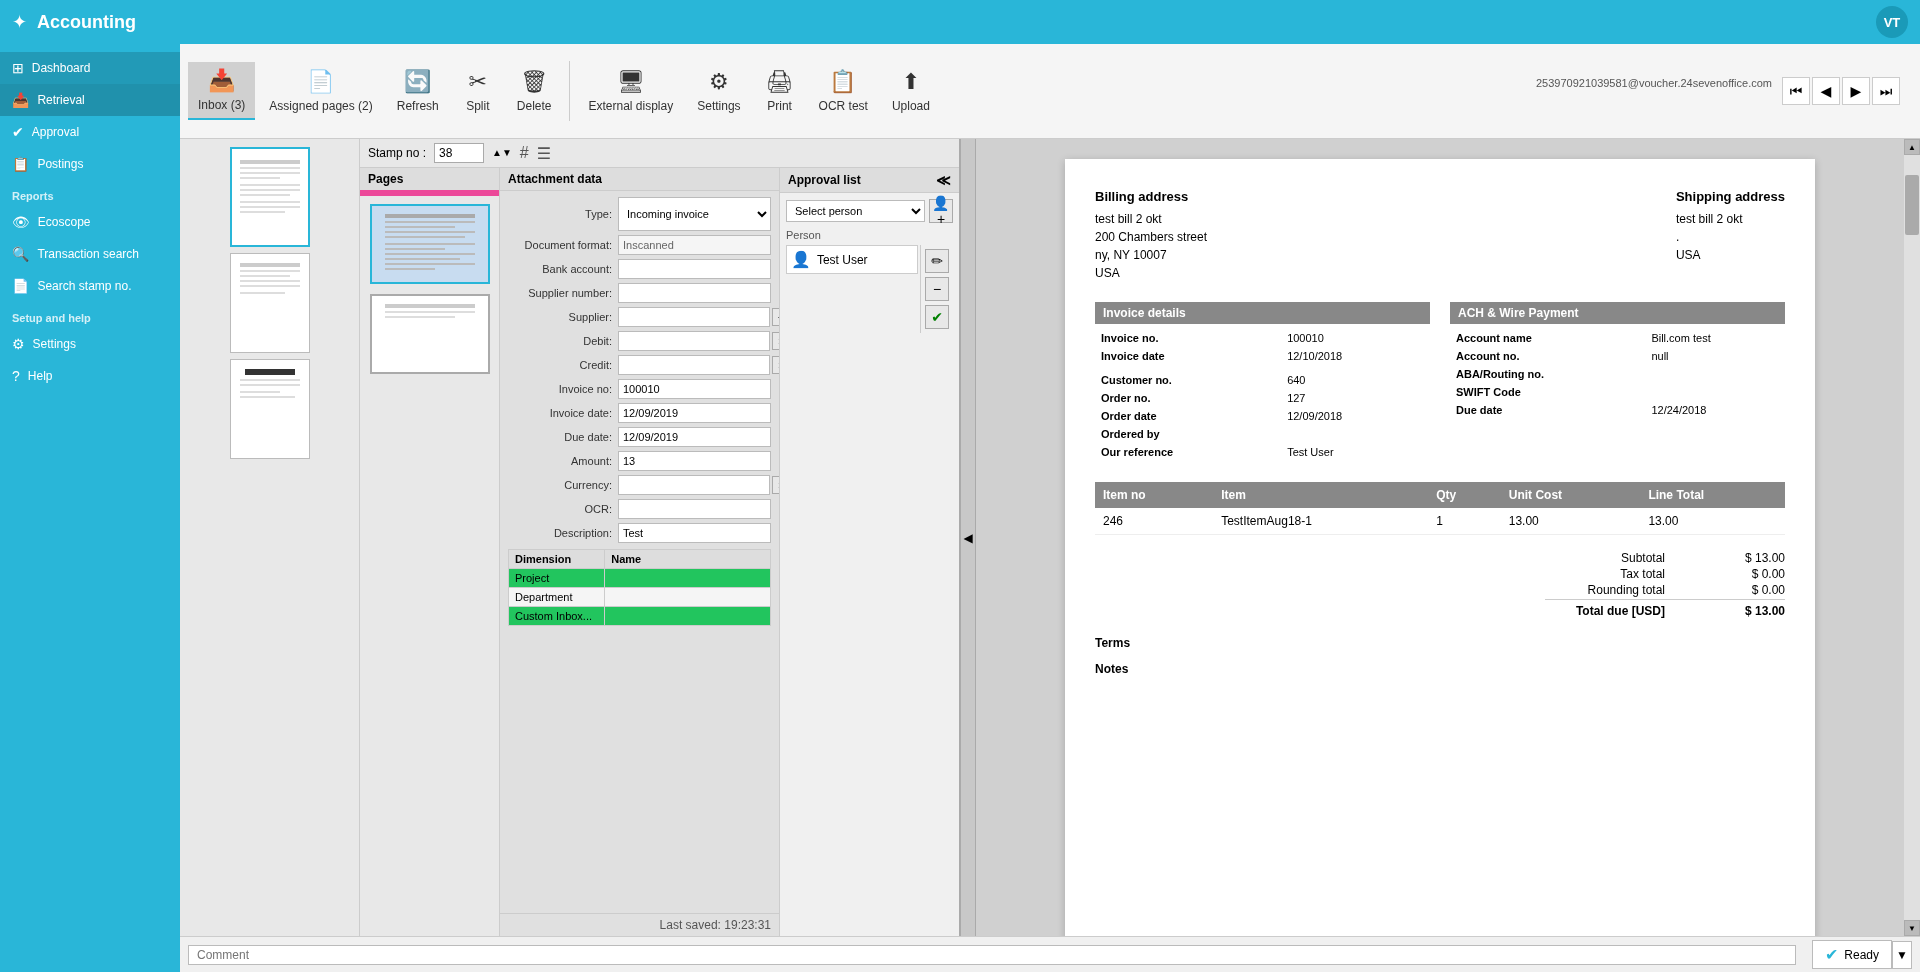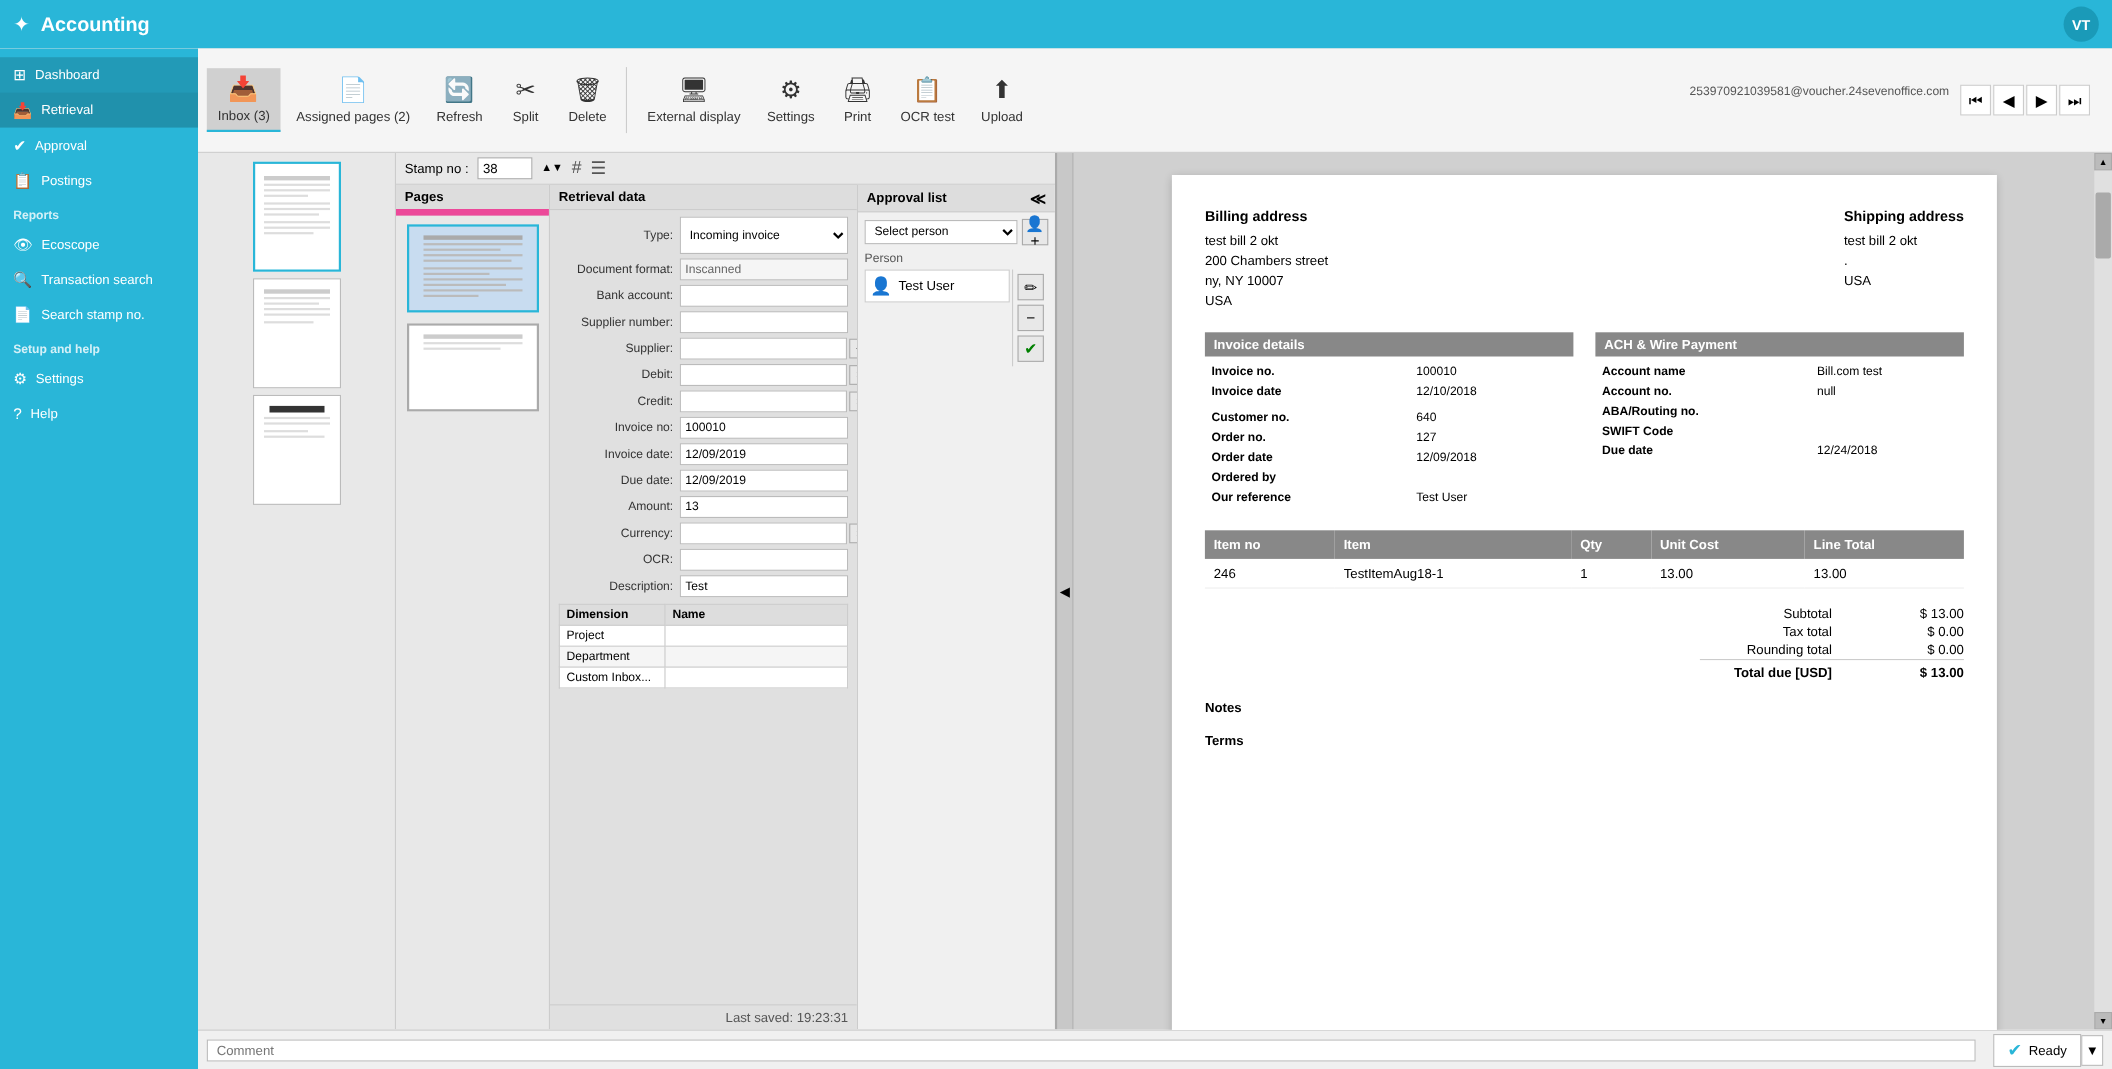--- a/index.html
+++ b/index.html
@@ -62,21 +62,21 @@
     .form-row { display: flex; align-items: center; margin-bottom: 4px; }
     .form-label { width: 110px; font-size: 11px; color: #333; text-align: right; padding-right: 6px; flex-shrink: 0; }
     .form-control { flex: 1; border: 1px solid #bbb; padding: 2px 4px; font-size: 11px; background: white; height: 20px; }
     .form-control.readonly { background: #f5f5f5; color: #666; }
     .form-control-wrap { flex: 1; display: flex; align-items: center; gap: 2px; }
     .form-control-wrap .form-control { flex: 1; }
     .form-btn-sm { width: 18px; height: 18px; border: 1px solid #aaa; background: #e8e8e8; cursor: pointer; display: flex; align-items: center; justify-content: center; font-size: 10px; }
     .form-select { flex: 1; border: 1px solid #bbb; padding: 2px 4px; font-size: 11px; background: white; height: 34px; }
     .dim-table { width: 100%; border-collapse: collapse; margin-top: 6px; }
     .dim-table th { background: #ddd; padding: 3px 6px; text-align: left; border: 1px solid #ccc; font-size: 11px; }
-    .dim-table td { padding: 3px 6px; border: 1px solid #ccc; font-size: 11px; background: #ffffff; }
+    .dim-table td { padding: 3px 6px; border: 1px solid #ccc; font-size: 11px; background: #22c55e; }
     .dim-table tr:nth-child(even) td { background: #f5f5f5; }
     #form-footer { padding: 4px 8px; background: #e0e0e0; border-top: 1px solid #ccc; font-size: 10px; color: #555; text-align: right; }
 
     
     #approval-panel { width: 180px; display: flex; flex-direction: column; background: #f0f0f0; border-left: 1px solid #ccc; }
     #approval-panel .panel-header { padding: 4px 8px; font-weight: bold; background: #ddd; border-bottom: 1px solid #ccc; display: flex; justify-content: space-between; align-items: center; }
     #approval-content { padding: 6px; flex: 1; }
     #approval-select-row { display: flex; align-items: center; gap: 4px; margin-bottom: 6px; }
     #approval-select { flex: 1; border: 1px solid #bbb; padding: 2px 4px; font-size: 11px; background: white; height: 22px; }
     .approval-icon-btn { width: 24px; height: 24px; border: 1px solid #aaa; background: #e8e8e8; cursor: pointer; display: flex; align-items: center; justify-content: center; font-size: 14px; }
@@ -313,21 +313,21 @@
               <svg width="100" height="70" viewBox="0 0 100 70">
                 <rect width="100" height="70" fill="white"></rect>
                 <rect x="5" y="5" width="90" height="4" fill="#ccc"></rect>
                 <rect x="5" y="12" width="90" height="2" fill="#ddd"></rect>
                 <rect x="5" y="17" width="70" height="2" fill="#ddd"></rect>
               </svg>
             </div>
           </div>
 
           <div id="attach-panel">
-            <div class="panel-header">Retrieval data</div>
+            <div class="panel-header">Attachment data</div>
             <div id="attach-form">
               <div class="form-row">
                 <span class="form-label">Type:</span>
                 <div class="form-control-wrap">
                   <select class="form-select">
                     <option>Incoming invoice</option>
                   </select>
                 </div>
               </div>
               <div class="form-row">
@@ -579,25 +579,25 @@
               <div class="inv-total-row">
                 <span class="inv-total-label">Rounding total</span>
                 <span class="inv-total-value">$ 0.00</span>
               </div>
               <div class="inv-total-row bold">
                 <span class="inv-total-label">Total due [USD]</span>
                 <span class="inv-total-value">$ 13.00</span>
               </div>
             </div>
 
+            <div style="margin-top:16px;">
+              <p><strong>Terms</strong></p>
+            </div>
             <div style="margin-top:12px;">
               <p><strong>Notes</strong></p>
-            </div>
-            <div style="margin-top:16px;">
-              <p><strong>Terms</strong></p>
             </div>
           </div>
         </div>
       </div>
 
       <div id="preview-scroll">
         <div class="scroll-btn">▲</div>
         <div class="scroll-track">
           <div class="scroll-thumb"></div>
         </div>

